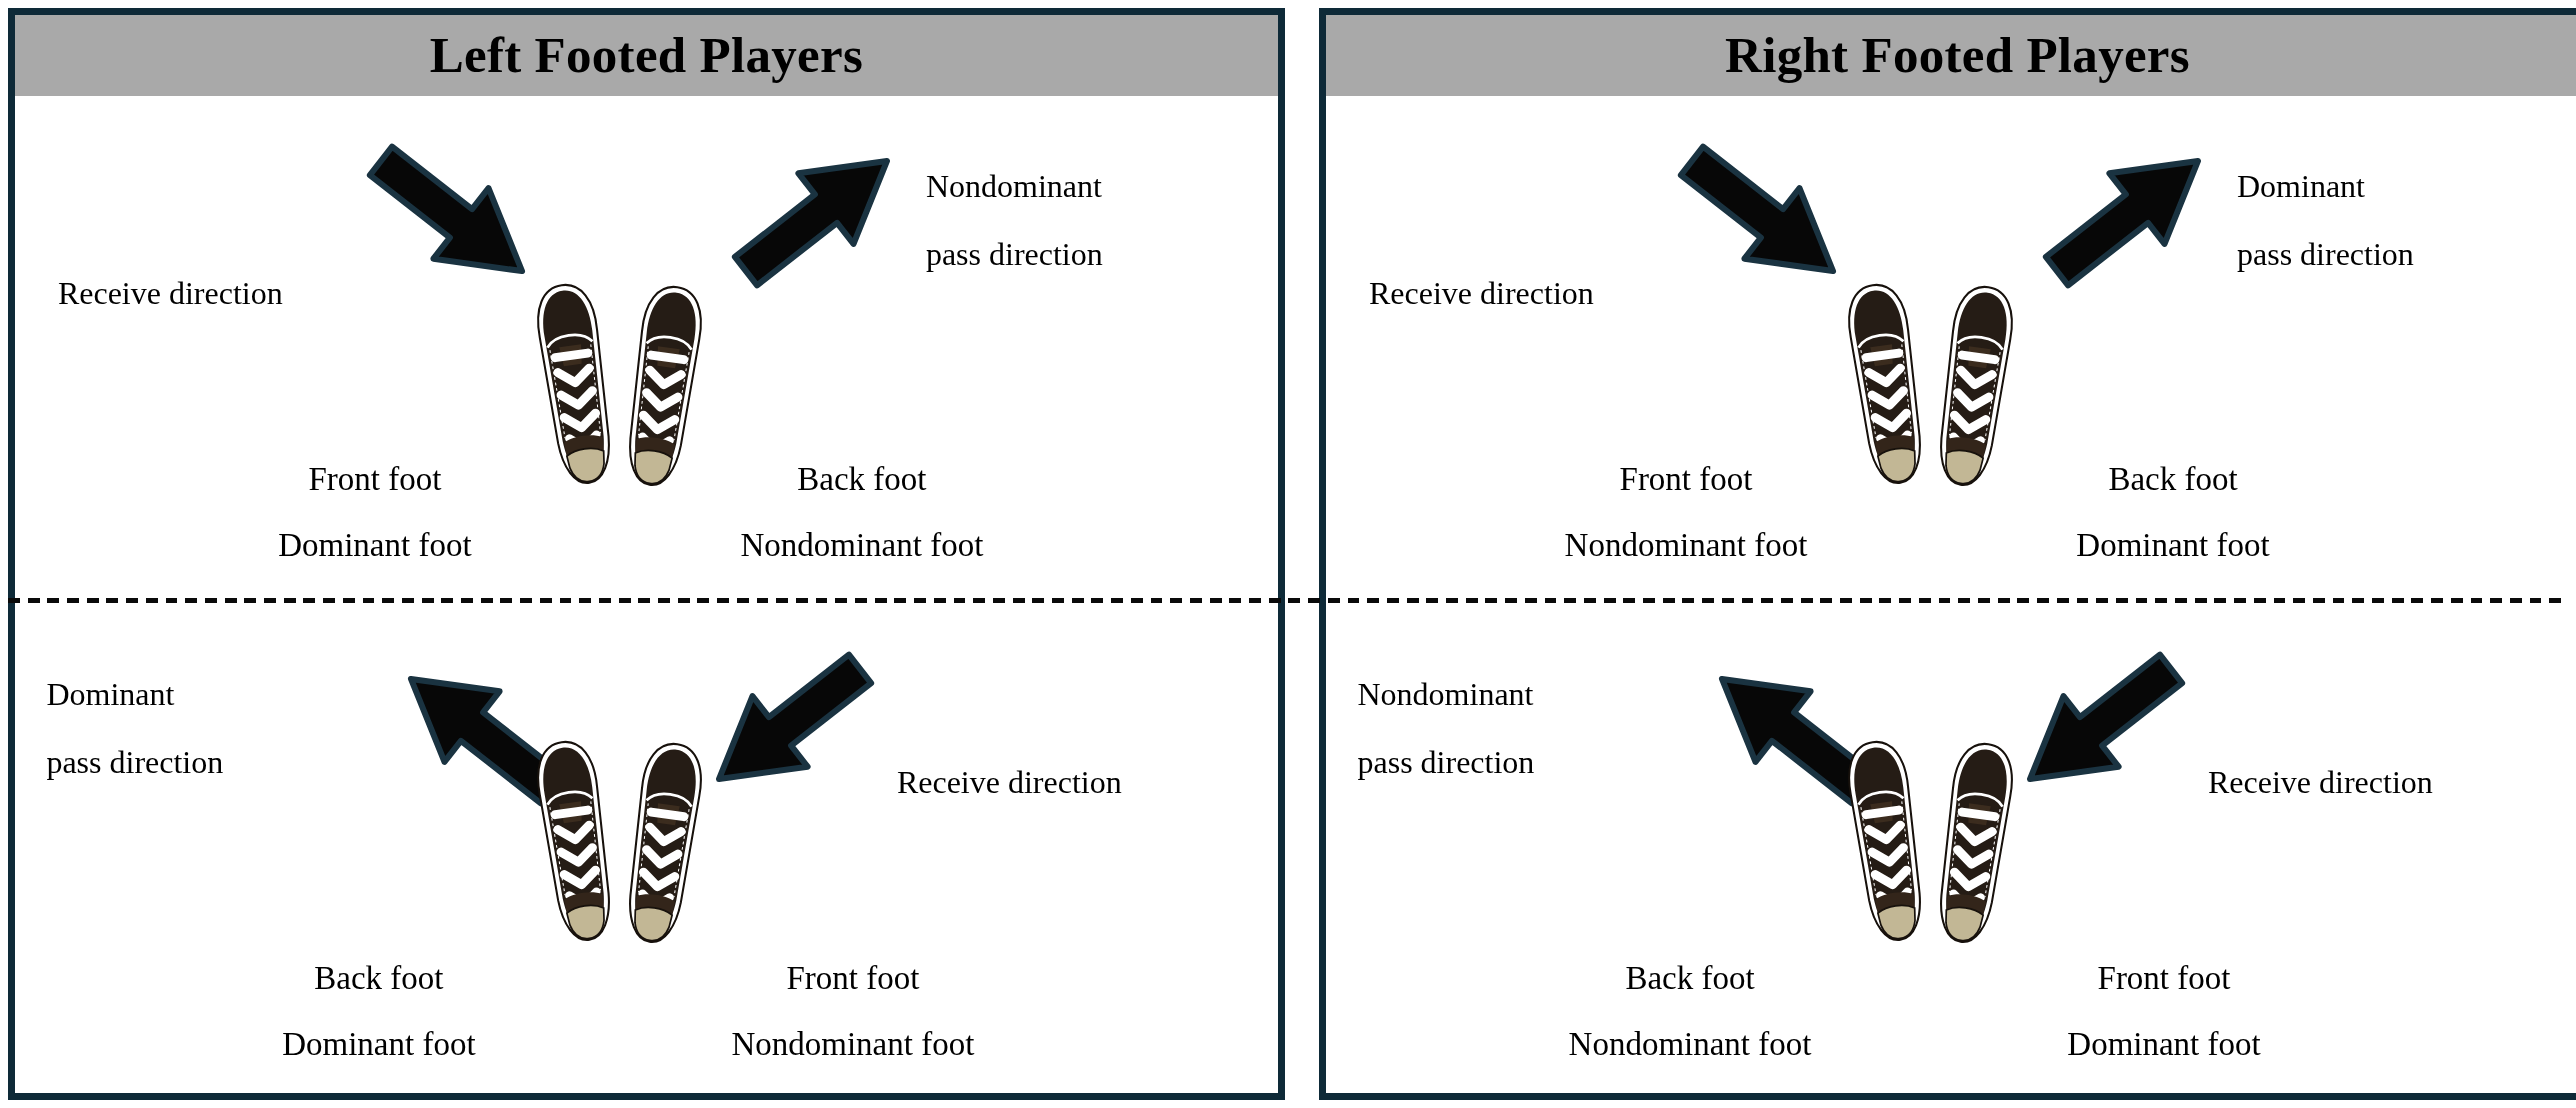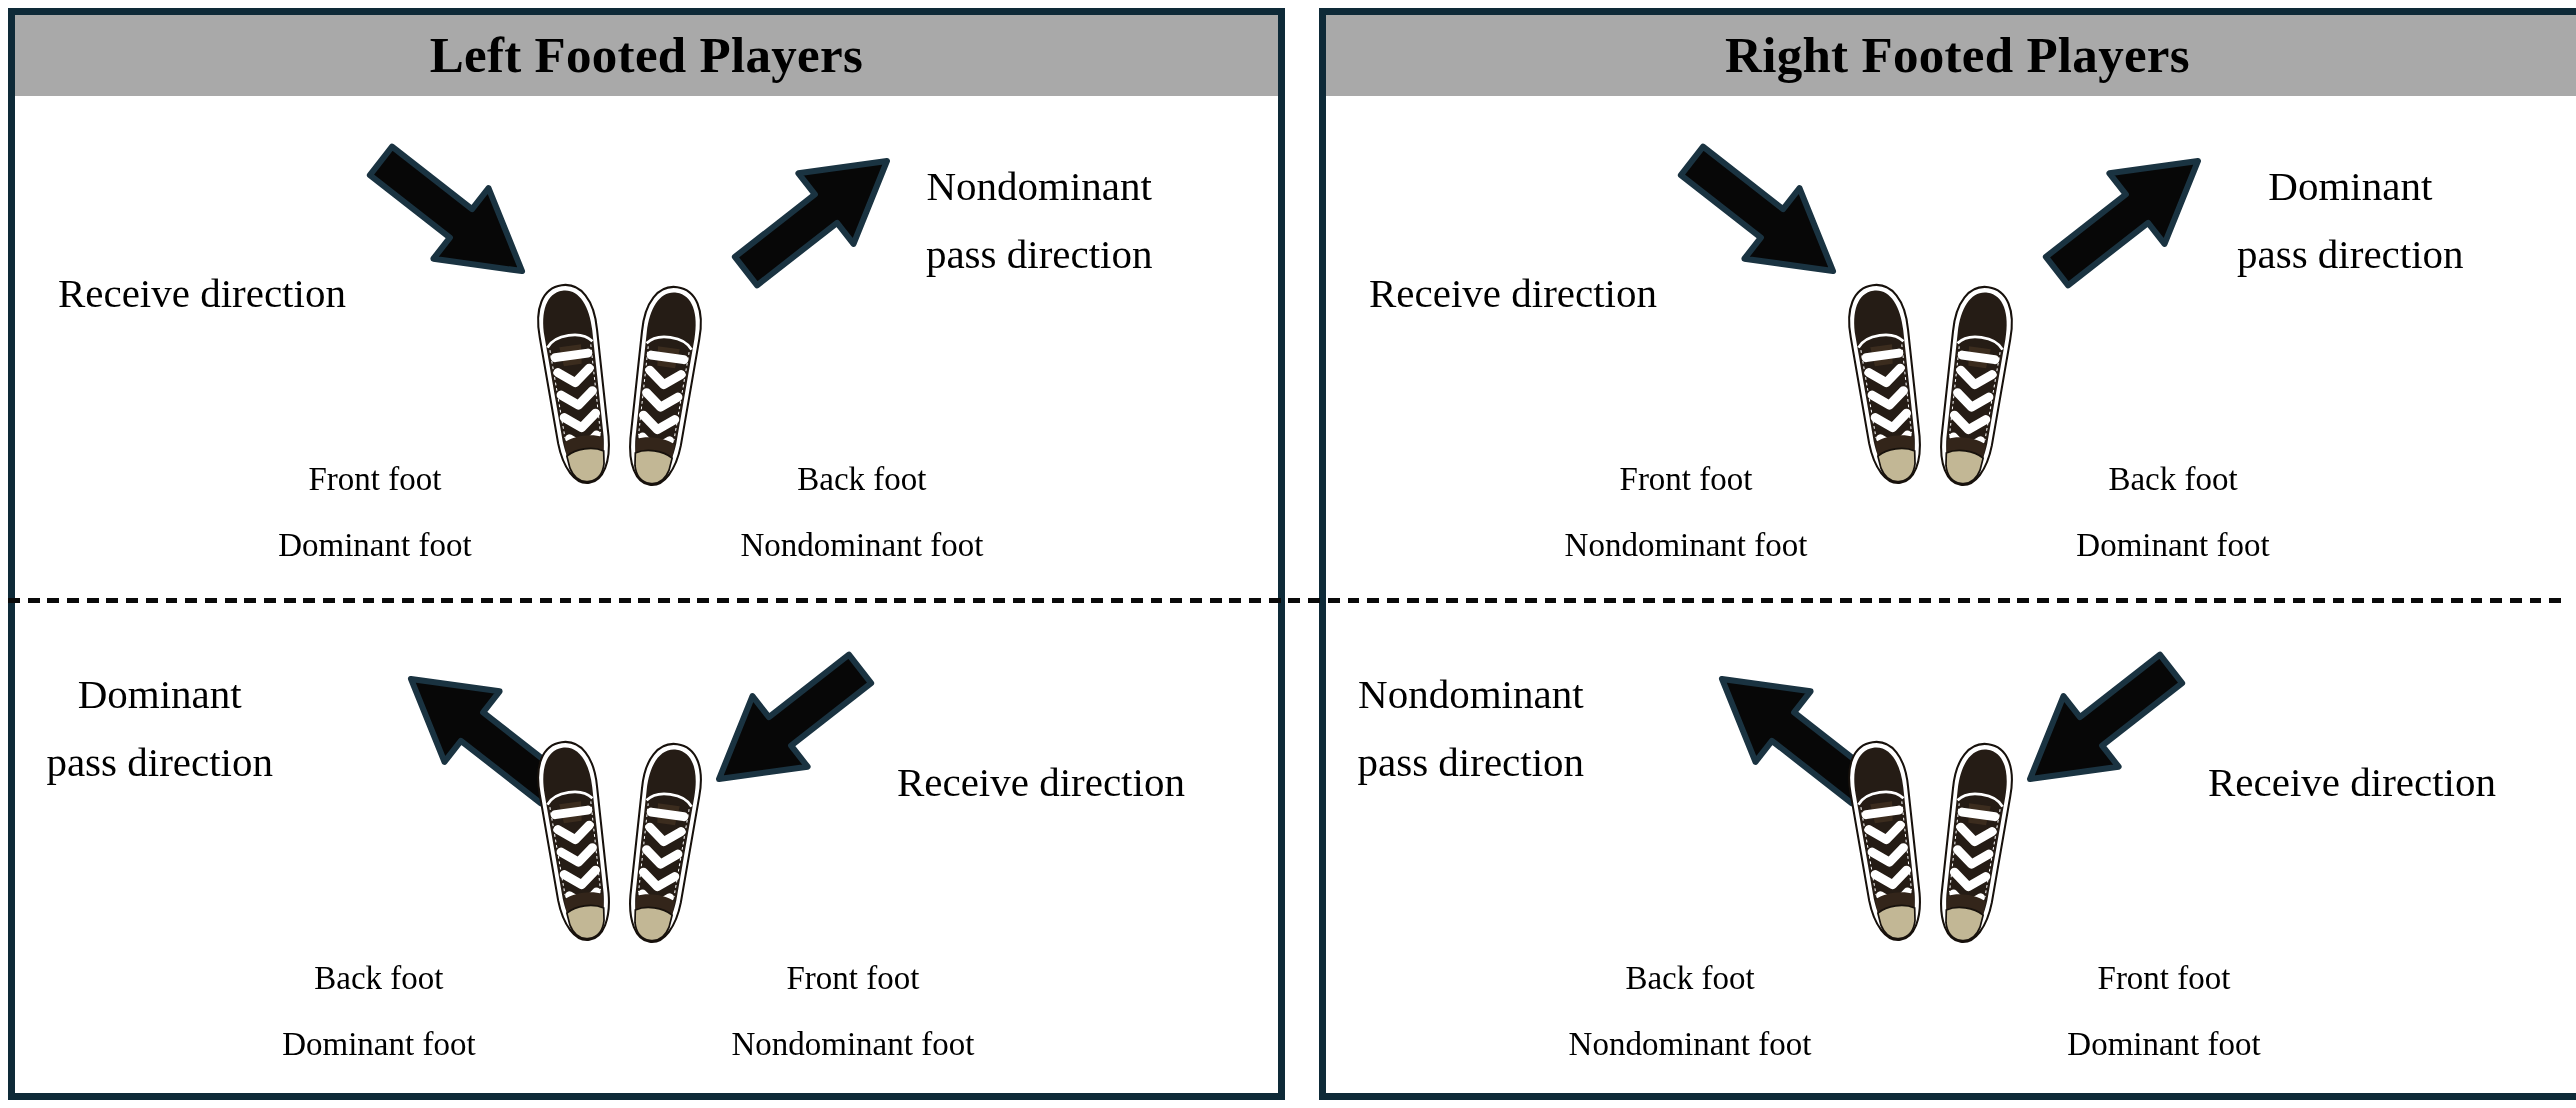--- a/index.html
+++ b/index.html
@@ -17,21 +17,21 @@
   .panel{
     position:absolute;top:7.9px;width:1277px;height:1092px;
     border:7.9px solid var(--border);background:var(--background);
   }
   .p0{left:7.9px;} .p1{left:1291px;margin-left:28px;}
   .panel-header{
     position:absolute;left:0;top:0;width:100%;height:81px;
     background:var(--header-bg);text-align:center;line-height:81px;
     font-weight:bold;font-size:51px;letter-spacing:0.3px;
   }
-  .lbl{position:absolute;font-size:41px;line-height:68px;white-space:nowrap;text-align:center;}
+  .lbl{position:absolute;font-size:32px;line-height:68px;white-space:nowrap;}
   .foot-label{
     position:absolute;width:420px;text-align:center;
     font-size:33px;line-height:66px;white-space:nowrap;
   }
   .arrow{position:absolute;width:187px;height:102px;overflow:visible;}
   .arr-dr{transform:rotate(38deg);}
   .arr-ur{transform:rotate(-38deg);}
   .arr-ul{transform:rotate(218deg);}
   .arr-dl{transform:rotate(142deg);}
   .shoes{position:absolute;width:171px;height:239px;}

